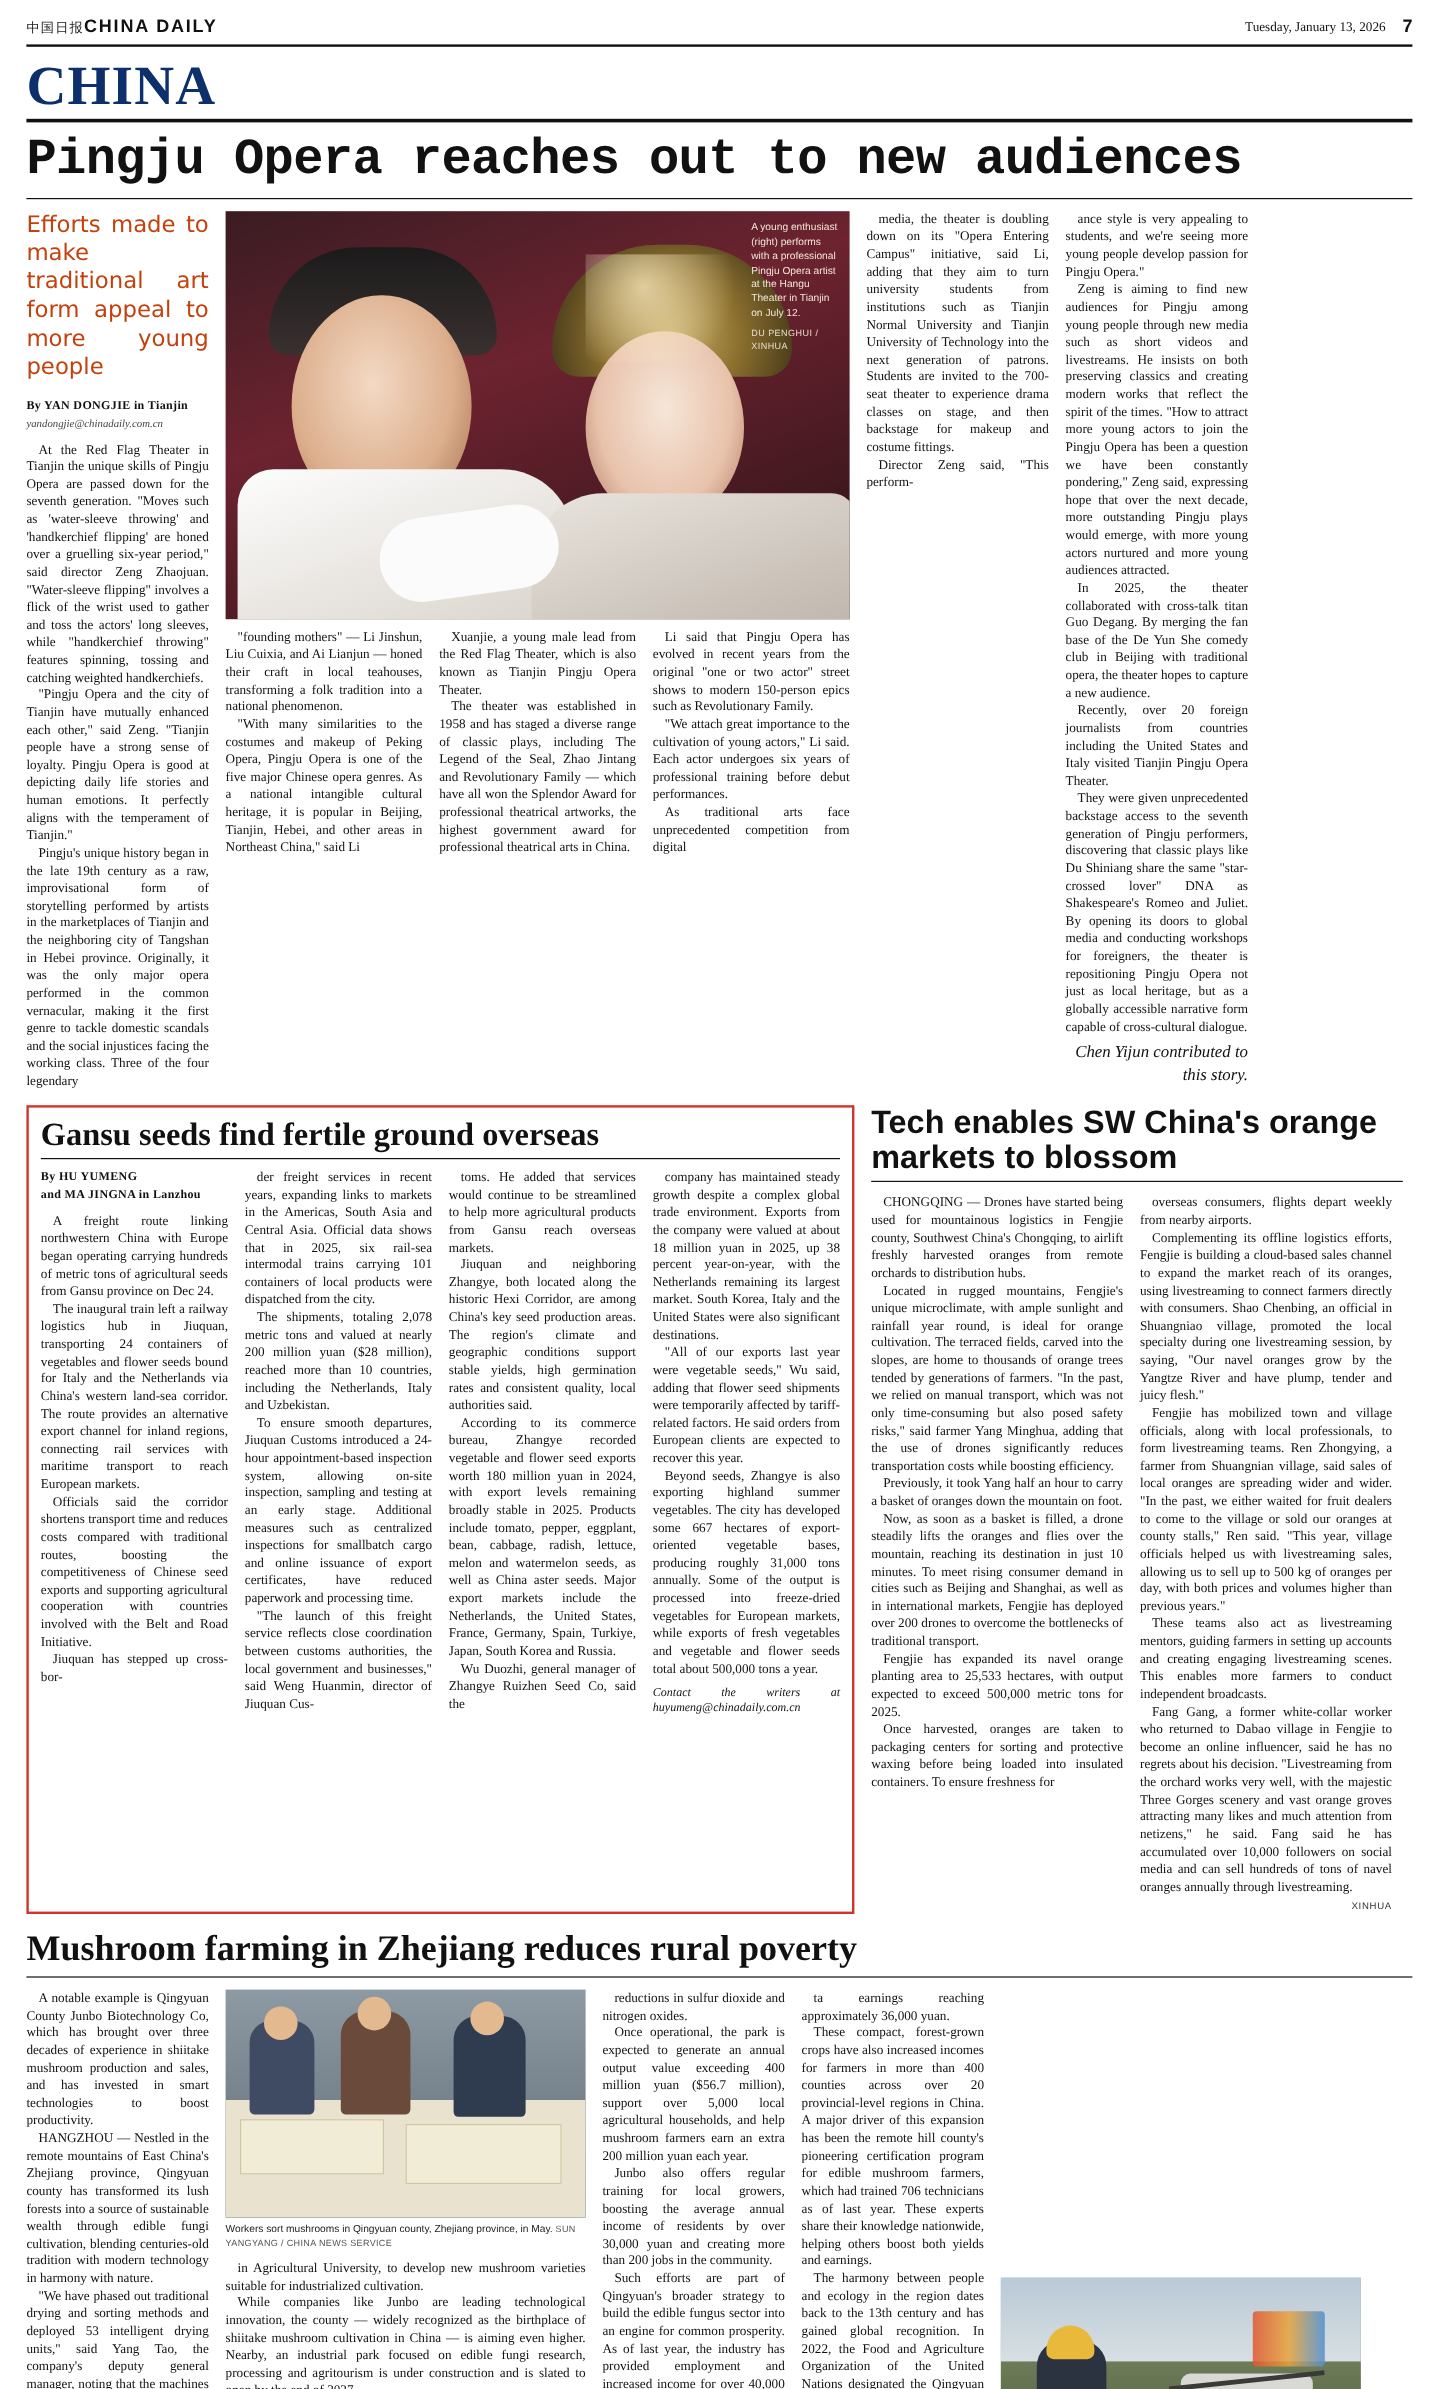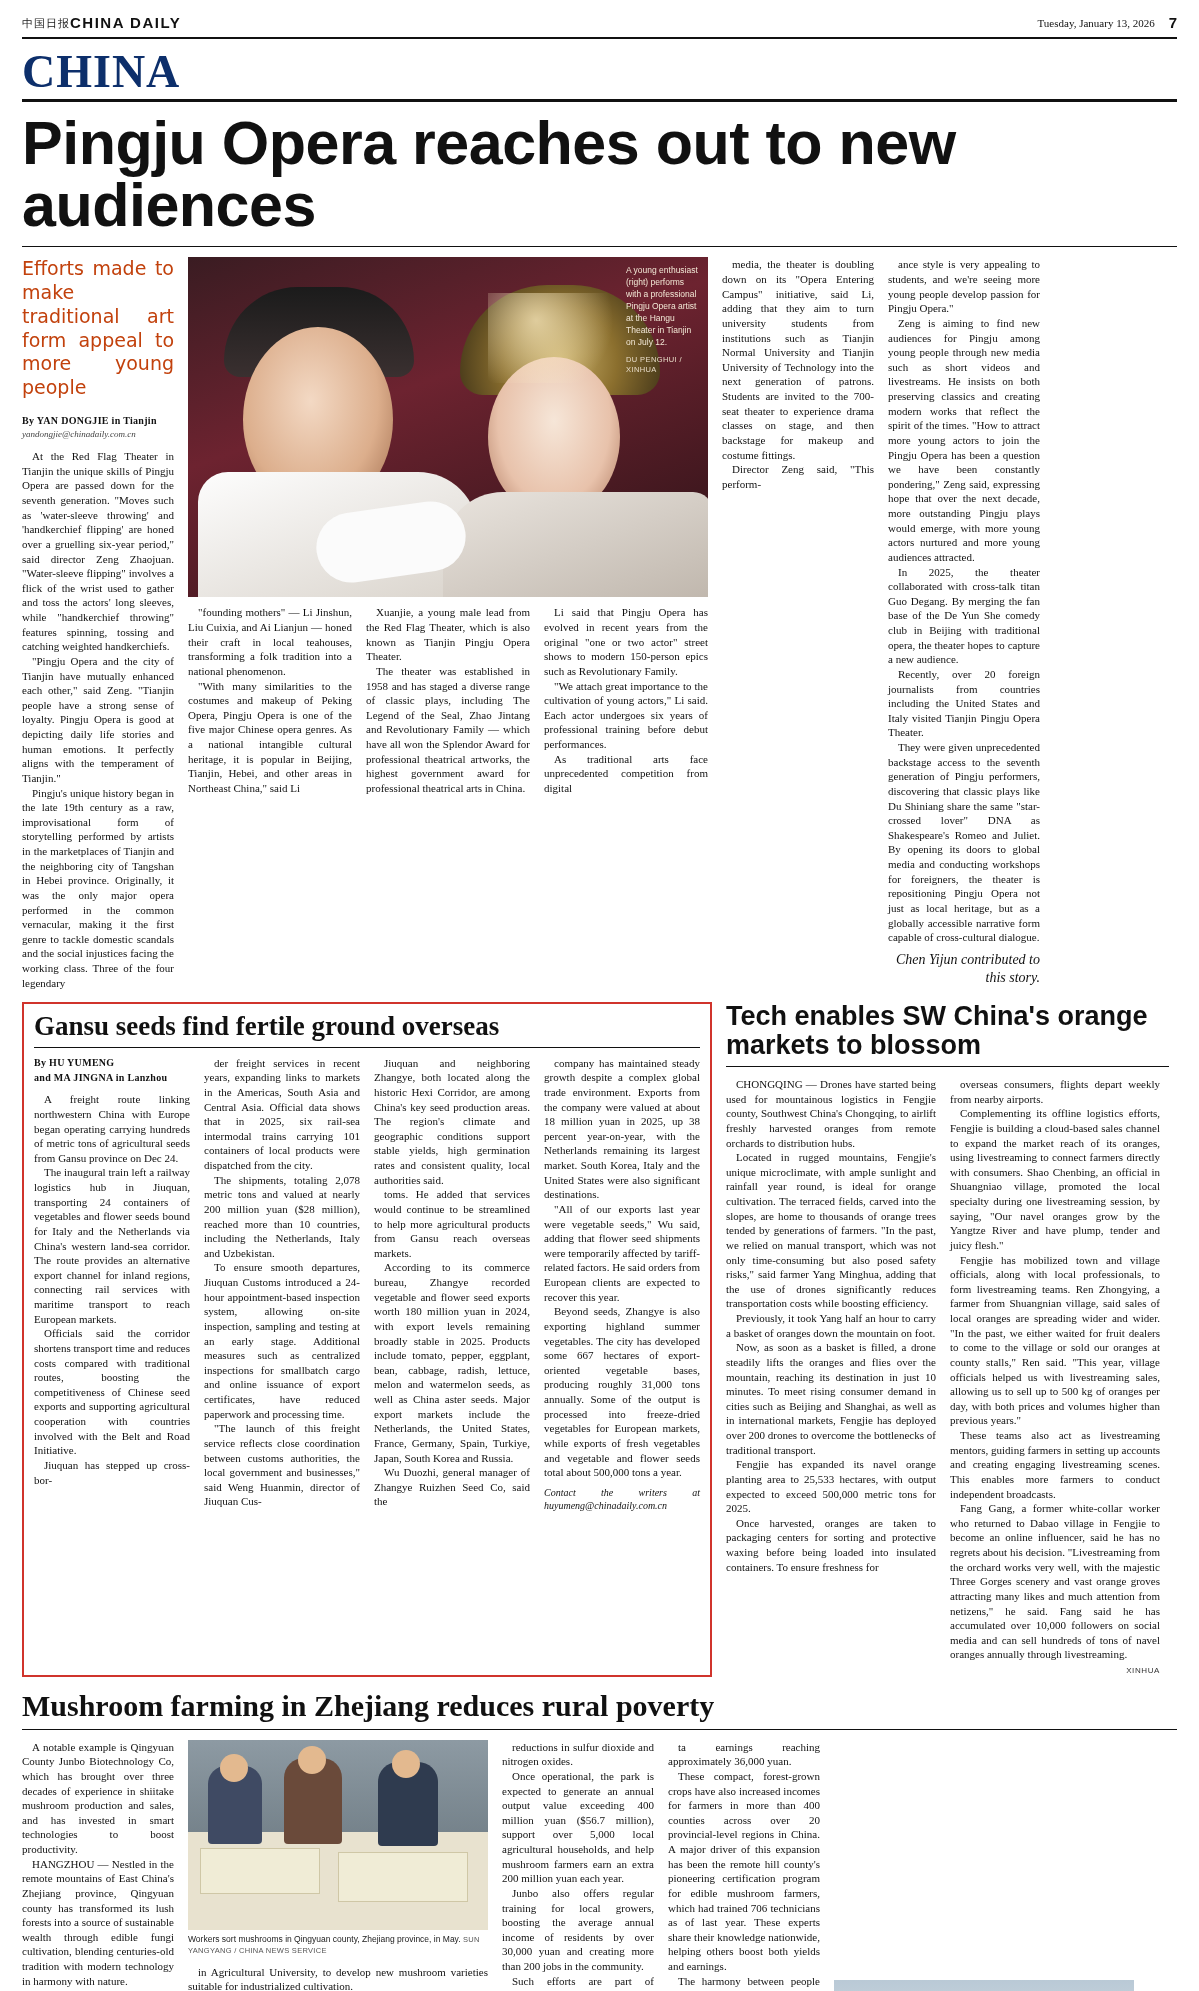--- a/index.html
+++ b/index.html
@@ -21,22 +21,22 @@
   .mh-right { display:flex; align-items:center; gap:14px; }
   .mh-date { font-family:"Liberation Serif", serif; font-size:11px; }
   .mh-page { font-family:"Liberation Sans", sans-serif; font-weight:bold; font-size:15px; }
 
   
   .section-title { font-family:"Liberation Serif", serif; font-weight:bold; font-size:46px;
                    letter-spacing:1px; color:#0d2f6b; margin:10px 0 4px 0; line-height:1; }
   .rule-thick { border-bottom:3px solid #111; margin-bottom:10px; }
 
   
-  .lead-headline { font-family:Liberation Sans, sans-serif; font-weight:bold;
-                   font-size:61px; line-height:1.02; letter-spacing:-0.5px; margin:4px 0 10px 0; }
+  .lead-headline { font-family:Liberation Mono, monospace; font-weight:bold;
+                   font-size:42px; line-height:1.02; letter-spacing:-0.5px; margin:4px 0 10px 0; }
   .rule-thin { border-bottom:1px solid #111; margin-bottom:10px; }
 
   
   .cols { display:flex; gap:14px; }
   .col { font-size:11px; line-height:1.33; text-align:justify; }
   .col p { margin:0 0 0 0; text-indent:10px; }
   .kicker { font-family:"DejaVu Sans", sans-serif; font-size:19px; line-height:1.25;
             color:#c2410c; font-weight:normal; margin-bottom:14px; }
   .byline { font-family:Liberation Serif, serif; font-size:10px; font-weight:bold;
             letter-spacing:0.3px; margin-bottom:2px; }
@@ -212,22 +212,22 @@
           <p>Officials said the corridor shortens transport time and reduces costs compared with traditional routes, boosting the competitiveness of Chinese seed exports and supporting agricultural cooperation with countries involved with the Belt and Road Initiative.</p>
           <p>Jiuquan has stepped up cross-bor-</p>
         </div>
         <div class="col" style="width:158px;">
           <p>der freight services in recent years, expanding links to markets in the Americas, South Asia and Central Asia. Official data shows that in 2025, six rail-sea intermodal trains carrying 101 containers of local products were dispatched from the city.</p>
           <p>The shipments, totaling 2,078 metric tons and valued at nearly 200 million yuan ($28 million), reached more than 10 countries, including the Netherlands, Italy and Uzbekistan.</p>
           <p>To ensure smooth departures, Jiuquan Customs introduced a 24-hour appointment-based inspection system, allowing on-site inspection, sampling and testing at an early stage. Additional measures such as centralized inspections for smallbatch cargo and online issuance of export certificates, have reduced paperwork and processing time.</p>
           <p>"The launch of this freight service reflects close coordination between customs authorities, the local government and businesses," said Weng Huanmin, director of Jiuquan Cus-</p>
         </div>
         <div class="col" style="width:158px;">
+          <p>toms. He added that services would continue to be streamlined to help more agricultural products from Gansu reach overseas markets.</p>
           <p>Jiuquan and neighboring Zhangye, both located along the historic Hexi Corridor, are among China's key seed production areas. The region's climate and geographic conditions support stable yields, high germination rates and consistent quality, local authorities said.</p>
-          <p>toms. He added that services would continue to be streamlined to help more agricultural products from Gansu reach overseas markets.</p>
           <p>According to its commerce bureau, Zhangye recorded vegetable and flower seed exports worth 180 million yuan in 2024, with export levels remaining broadly stable in 2025. Products include tomato, pepper, eggplant, bean, cabbage, radish, lettuce, melon and watermelon seeds, as well as China aster seeds. Major export markets include the Netherlands, the United States, France, Germany, Spain, Turkiye, Japan, South Korea and Russia.</p>
           <p>Wu Duozhi, general manager of Zhangye Ruizhen Seed Co, said the</p>
         </div>
         <div class="col" style="width:158px;">
           <p>company has maintained steady growth despite a complex global trade environment. Exports from the company were valued at about 18 million yuan in 2025, up 38 percent year-on-year, with the Netherlands remaining its largest market. South Korea, Italy and the United States were also significant destinations.</p>
           <p>"All of our exports last year were vegetable seeds," Wu said, adding that flower seed shipments were temporarily affected by tariff-related factors. He said orders from European clients are expected to recover this year.</p>
           <p>Beyond seeds, Zhangye is also exporting highland summer vegetables. The city has developed some 667 hectares of export-oriented vegetable bases, producing roughly 31,000 tons annually. Some of the output is processed into freeze-dried vegetables for European markets, while exports of fresh vegetables and vegetable and flower seeds total about 500,000 tons a year.</p>
           <div class="contact-italic">Contact the writers at huyumeng@chinadaily.com.cn</div>
         </div>
       </div>

